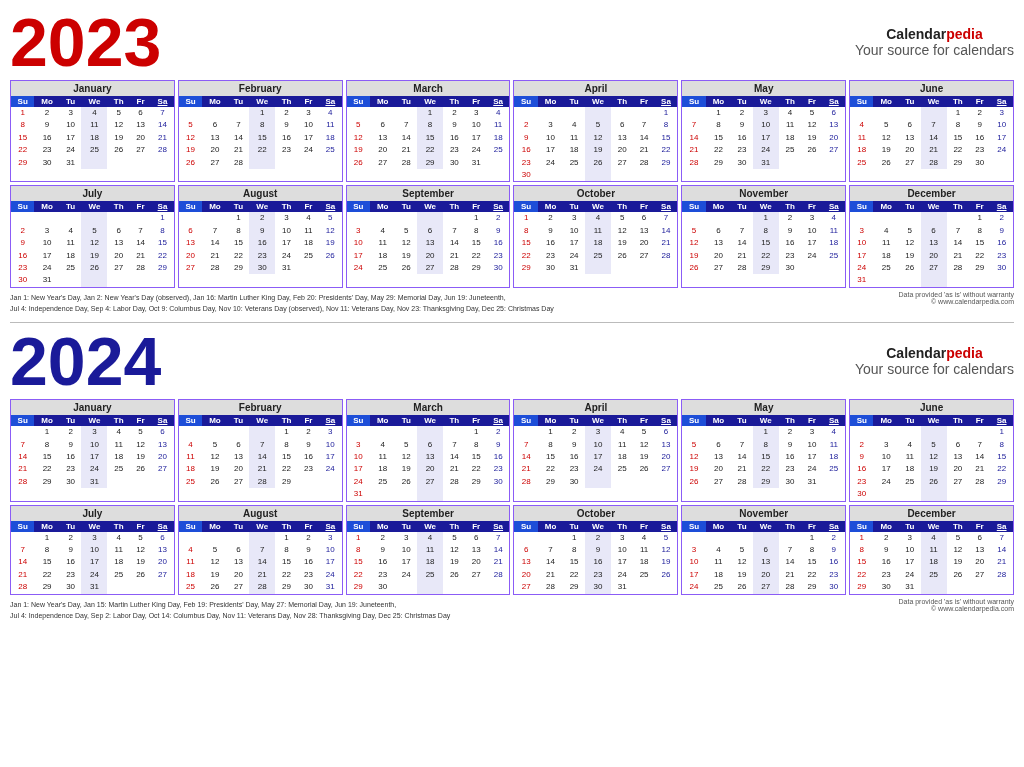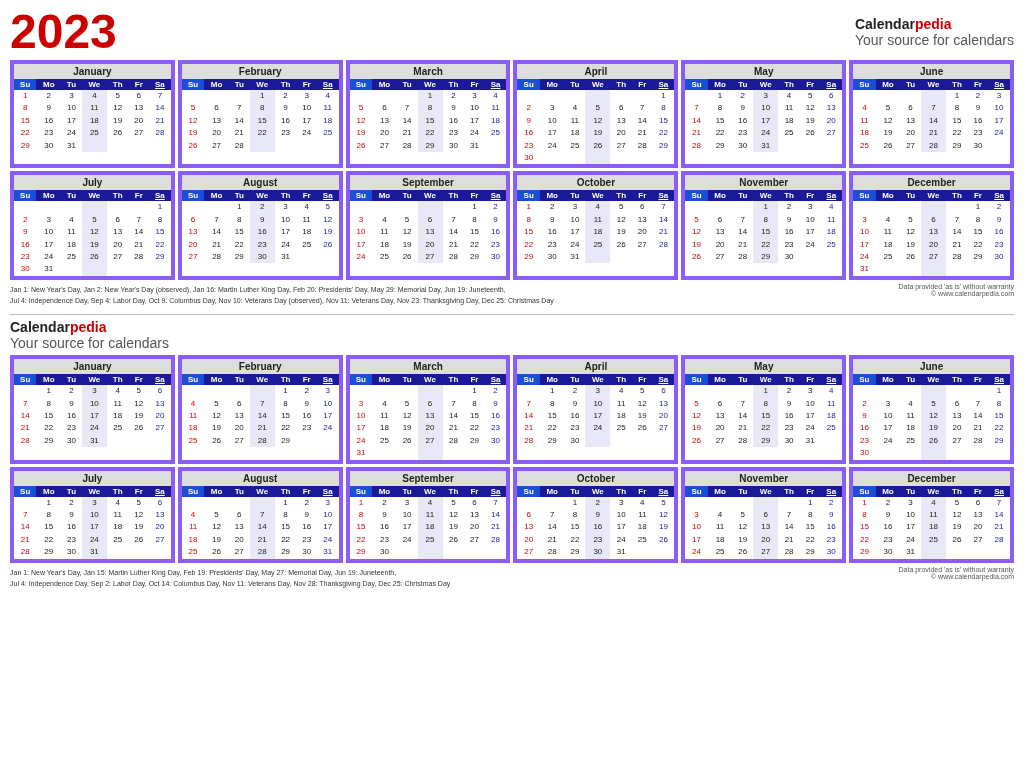--- a/index.html
+++ b/index.html
@@ -13,47 +13,47 @@
       color: #222;
     }
     .year-section { margin-bottom: 6px; }
     .year-header {
       display: flex;
       justify-content: space-between;
       align-items: center;
       margin-bottom: 4px;
     }
     .year-number-2023 {
-      font-size: 48px;
+      font-size: 68px;
       font-weight: bold;
       color: #cc0000;
       line-height: 1;
     }
     .year-number-2024 {
       font-size: 68px;
       font-weight: bold;
       color: #1a1a99;
       line-height: 1;
     }
     .brand {
-      text-align: left;
+      text-align: center;
       font-size: 11px;
     }
     .brand-main { font-size: 14px; }
     .brand-calendar { color: #222; font-weight: bold; }
     .brand-pedia { color: #cc0000; font-weight: bold; }
     .brand-sub { font-size: 14px; color: #555; }
     .calendars-grid {
       display: grid;
       grid-template-columns: repeat(6, 1fr);
       gap: 3px;
       margin-bottom: 3px;
     }
     .month-cal {
-      border: 4px solid #8b5cf6;
+      border: 1px solid #8b5cf6;
     }
     .month-title {
       background: #ddd;
       text-align: center;
       font-weight: bold;
       font-size: 10px;
       padding: 2px 0;
       color: #222;
     }
     .cal-table {
@@ -902,20 +902,21 @@
       <div class="footer-note">Data provided 'as is' without warranty</div>
       <div class="footer-note">© www.calendarpedia.com</div>
     </div>
   </div>
 </div>
 
 <hr class="separator">
 
 <div class="year-section">
   <div class="year-header">
+    <div class="year-number-2024">2024</div>
     <div class="brand">
       <div class="brand-main">
         <span class="brand-calendar">Calendar</span><span class="brand-pedia">pedia</span>
       </div>
       <div class="brand-sub">Your source for calendars</div>
     </div>
   </div>
 
   <div class="calendars-grid">
 

